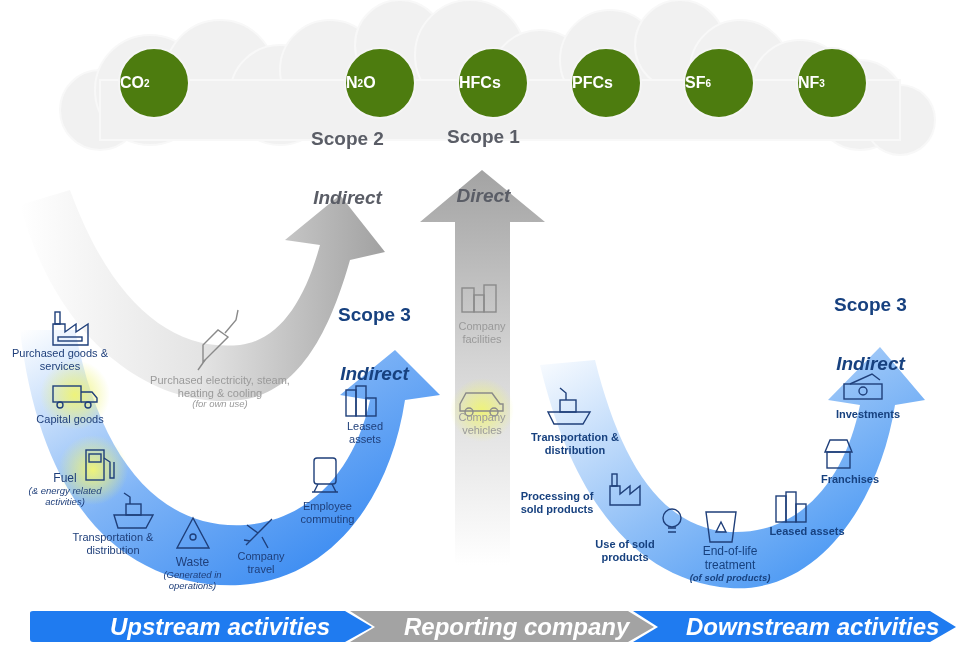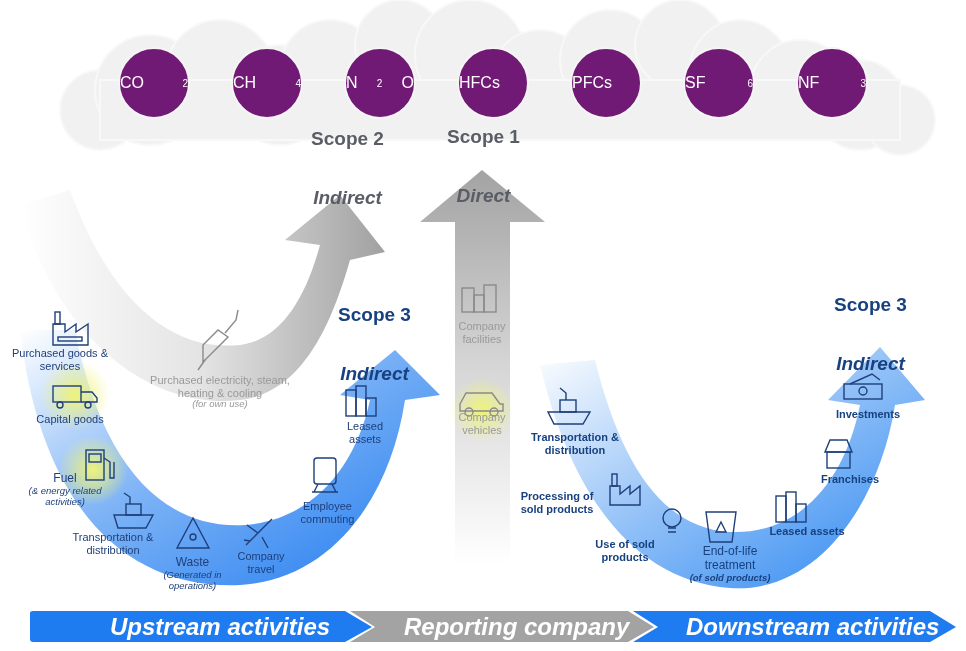--- a/index.html
+++ b/index.html
@@ -3,23 +3,23 @@
 <meta charset="utf-8">
 <style>
   html, body { margin:0; padding:0; background:#ffffff; }
   body { width:966px; height:651px; position:relative; overflow:hidden;
          font-family:"Liberation Sans", sans-serif; }
   #stage { position:absolute; left:0; top:0; width:966px; height:651px; }
   .lbl { position:absolute; text-align:center; line-height:1.15; white-space:nowrap; }
   .blue { color:#1f3f7a; }
   .navy { color:#17417f; font-weight:bold; }
   .grey { color:#9a9a9a; }
-  .gas { position:absolute; width:68px; height:68px; border-radius:50%; background:#701a75;
-         border:2px solid #f5f5f5; color:#fff; font-weight:normal; font-size:16px;
-         display:flex; align-items:center; justify-content:space-between; }
+  .gas { position:absolute; width:68px; height:68px; border-radius:50%; background:#4d7c0f;
+         border:2px solid #f5f5f5; color:#fff; font-weight:bold; font-size:16px;
+         display:flex; align-items:center; justify-content:flex-start; }
   .gas sub { font-size:10px; vertical-align:-3px; }
   .scope-title { position:absolute; text-align:center; font-weight:bold; font-size:19px; line-height:1.2; }
   .scope-title i { display:block;margin-top:36px; }
   .bar-label { position:absolute; top:613px; color:#fff; font-style:italic; font-weight:bold; font-size:24px; }
   .sm { font-size:11px; }
   .xs { font-size:9.5px; font-style:italic; }
 </style>
 </head>
 <body>
 
@@ -189,24 +189,20 @@
           <circle cx="469" cy="412" r="4"></circle>
           <circle cx="494" cy="412" r="4"></circle>
         </g>
     </g>
   </svg>
 
   <div class="gas" style="left:118px;top:47px">
       <span>CO</span>
       <sub>2</sub>
     </div>
-  <div class="gas" style="left:231px;top:47px">
-      <span>CH</span>
-      <sub>4</sub>
-    </div>
   <div class="gas" style="left:344px;top:47px">
       <span>N</span>
       <sub>2</sub>
       <span>O</span>
     </div>
   <div class="gas" style="left:457px;top:47px">
       <span>HFCs</span>
     </div>
   <div class="gas" style="left:570px;top:47px">
       <span>PFCs</span>

